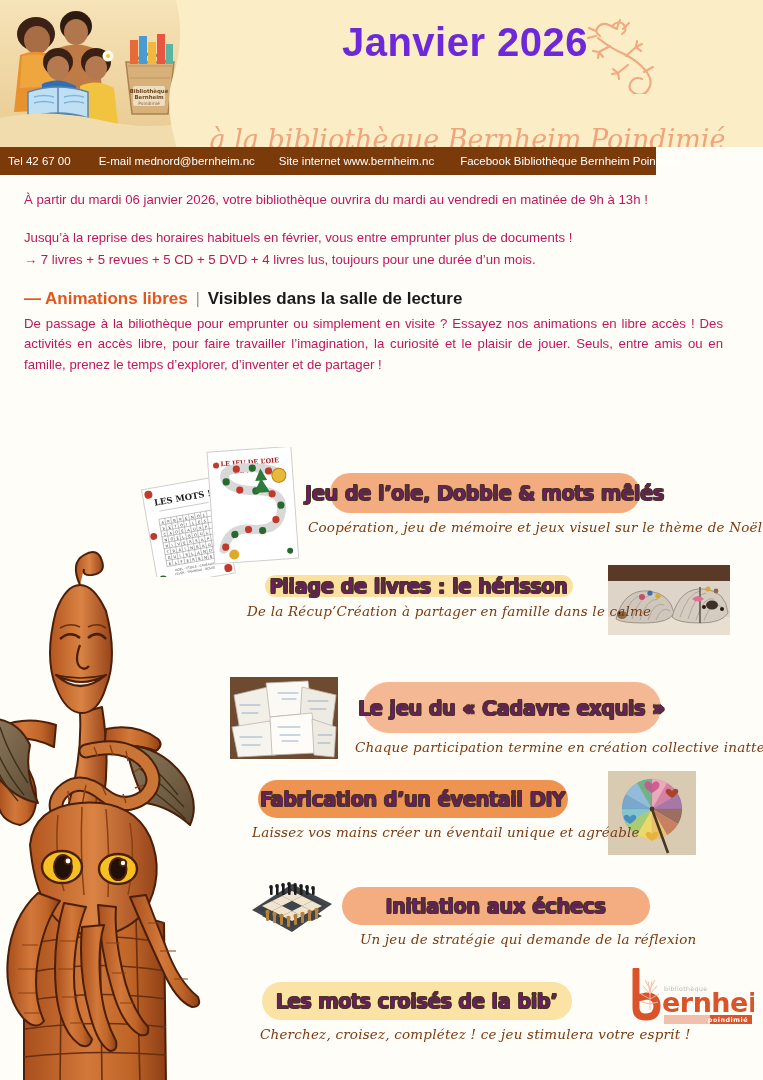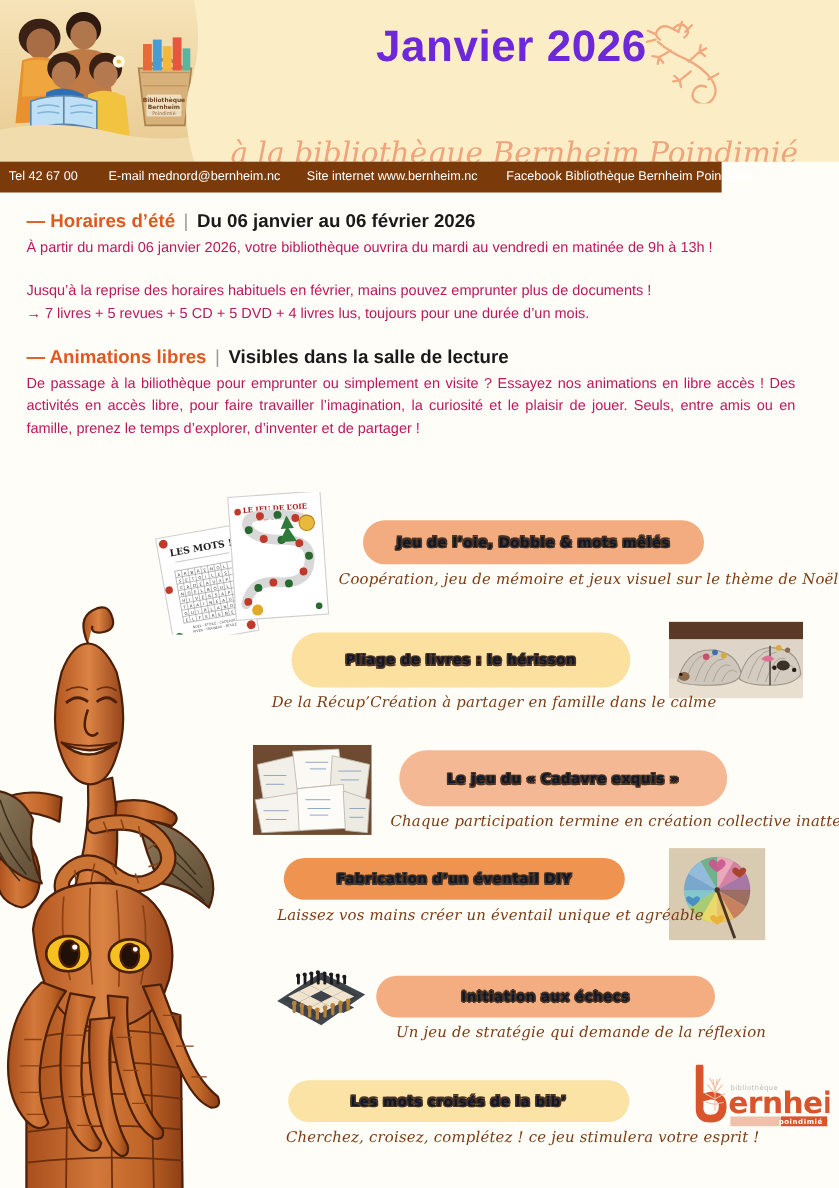--- a/index.html
+++ b/index.html
@@ -52,21 +52,21 @@
   .sect-body p{margin:0 0 1px 0;}
   .justify{text-align:justify;padding-right:24px;}
 
   
   .activities{position:absolute;left:0;top:455px;width:763px;height:610px;}
   .act{position:absolute;}
   .pill{
     border-radius:40px;
     display:flex;align-items:center;justify-content:center;
     font-family:"DejaVu Sans", sans-serif;
-    font-weight:bold;font-size:12px;color:#0f172a;
+    font-weight:normal;font-size:20px;color:#701a75;
     letter-spacing:.6px;
     text-shadow:
       -1.3px -1.3px 0 #4a3322, 1.3px -1.3px 0 #4a3322,
       -1.3px  1.3px 0 #4a3322, 1.3px  1.3px 0 #4a3322,
        0 -1.4px 0 #4a3322, 0 1.4px 0 #4a3322,
       -1.4px 0 0 #4a3322, 1.4px 0 0 #4a3322;
     white-space:nowrap;
   }
   .caption{
     font-family:"DejaVu Serif", serif;font-style:italic;
@@ -168,34 +168,28 @@
   <div class="contactbar">
     <span class="ci c1">Tel 42 67 00</span>
     <span class="ci c2">E-mail mednord@bernheim.nc</span>
     <span class="ci c3">Site internet www.bernheim.nc</span>
     <span class="ci c4">Facebook Bibliothèque Bernheim Poindimié</span>
   </div>
 
   <div class="sections">
 
     <div class="sect">
-      <div class="sect-head">
-        <span class="dash">—</span>
-        <span class="k">Horaires d’été</span>
-        <span class="bar">|</span>
-        <span class="v">Du 06 janvier au 06 février 2026</span>
-      </div>
       <div class="sect-body">
         <p>À partir du mardi 06 janvier 2026, votre bibliothèque ouvrira du mardi au vendredi en matinée de 9h à 13h !</p>
       </div>
     </div>
 
     <div class="sect" style="margin-top:18px;">
       <div class="sect-body">
-        <p>Jusqu’à la reprise des horaires habituels en février,  mains pouvez emprunter plus de documents !</p>
+        <p>Jusqu’à la reprise des horaires habituels en février,  vous entre emprunter plus de documents !</p>
         <p>→ 7 livres + 5 revues + 5 CD + 5 DVD + 4 livres lus, toujours pour une durée d’un mois.</p>
       </div>
     </div>
 
     <div class="sect" style="margin-top:18px;">
       <div class="sect-head">
         <span class="dash">—</span>
         <span class="k">Animations libres</span>
         <span class="bar">|</span>
         <span class="v">Visibles dans la salle de lecture</span>
@@ -449,21 +443,21 @@
           <circle cx="114" cy="44" r="2" fill="#2a1a0e"></circle>
           <circle cx="96" cy="42" r="2" fill="#2a1a0e"></circle>
           <path d="M84 34 q6 -6 12 0 q-6 5 -12 0" fill="#e06f96"></path>
           <circle cx="100" cy="24" r="2.6" fill="#d8a93c"></circle>
             <circle cx="108" cy="26" r="2.4" fill="#8a6a4a"></circle>
         </g>
       </svg>
     </div>
 
     <div class="act" style="left:265px;top:120px;width:308px;">
-      <div class="pill" style="height:50px;background:#fbe0a0;text-align:center;">
+      <div class="pill" style="height:22px;background:#fbe0a0;text-align:center;">
         <span>Pliage de livres : le hérisson</span>
       </div>
       <div class="caption" style="margin-left:-18px;">De la Récup’Création à partager en famille dans le calme</div>
     </div>
 
     <div class="thumb" style="left:230px;top:222px;width:108px;height:82px;">
       <svg width="108" height="82" viewBox="0 0 108 82">
         <rect width="108" height="82" fill="#6e4a30"></rect>
         <g stroke="#bdb6ac" stroke-width="0.8">
           <polygon points="4,18 38,10 46,44 10,54" fill="#f2efe8"></polygon>

